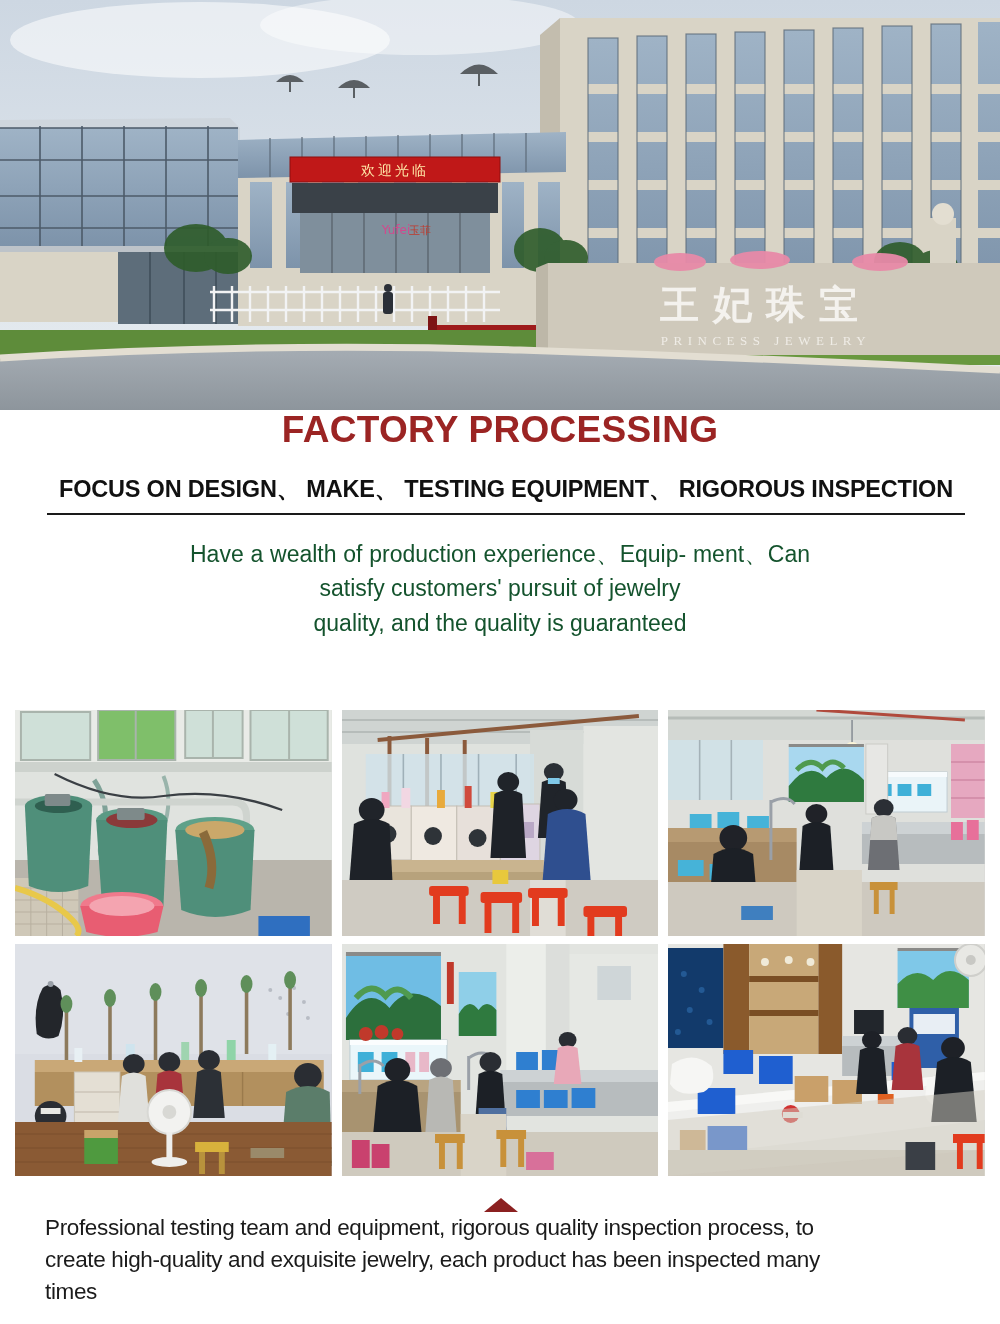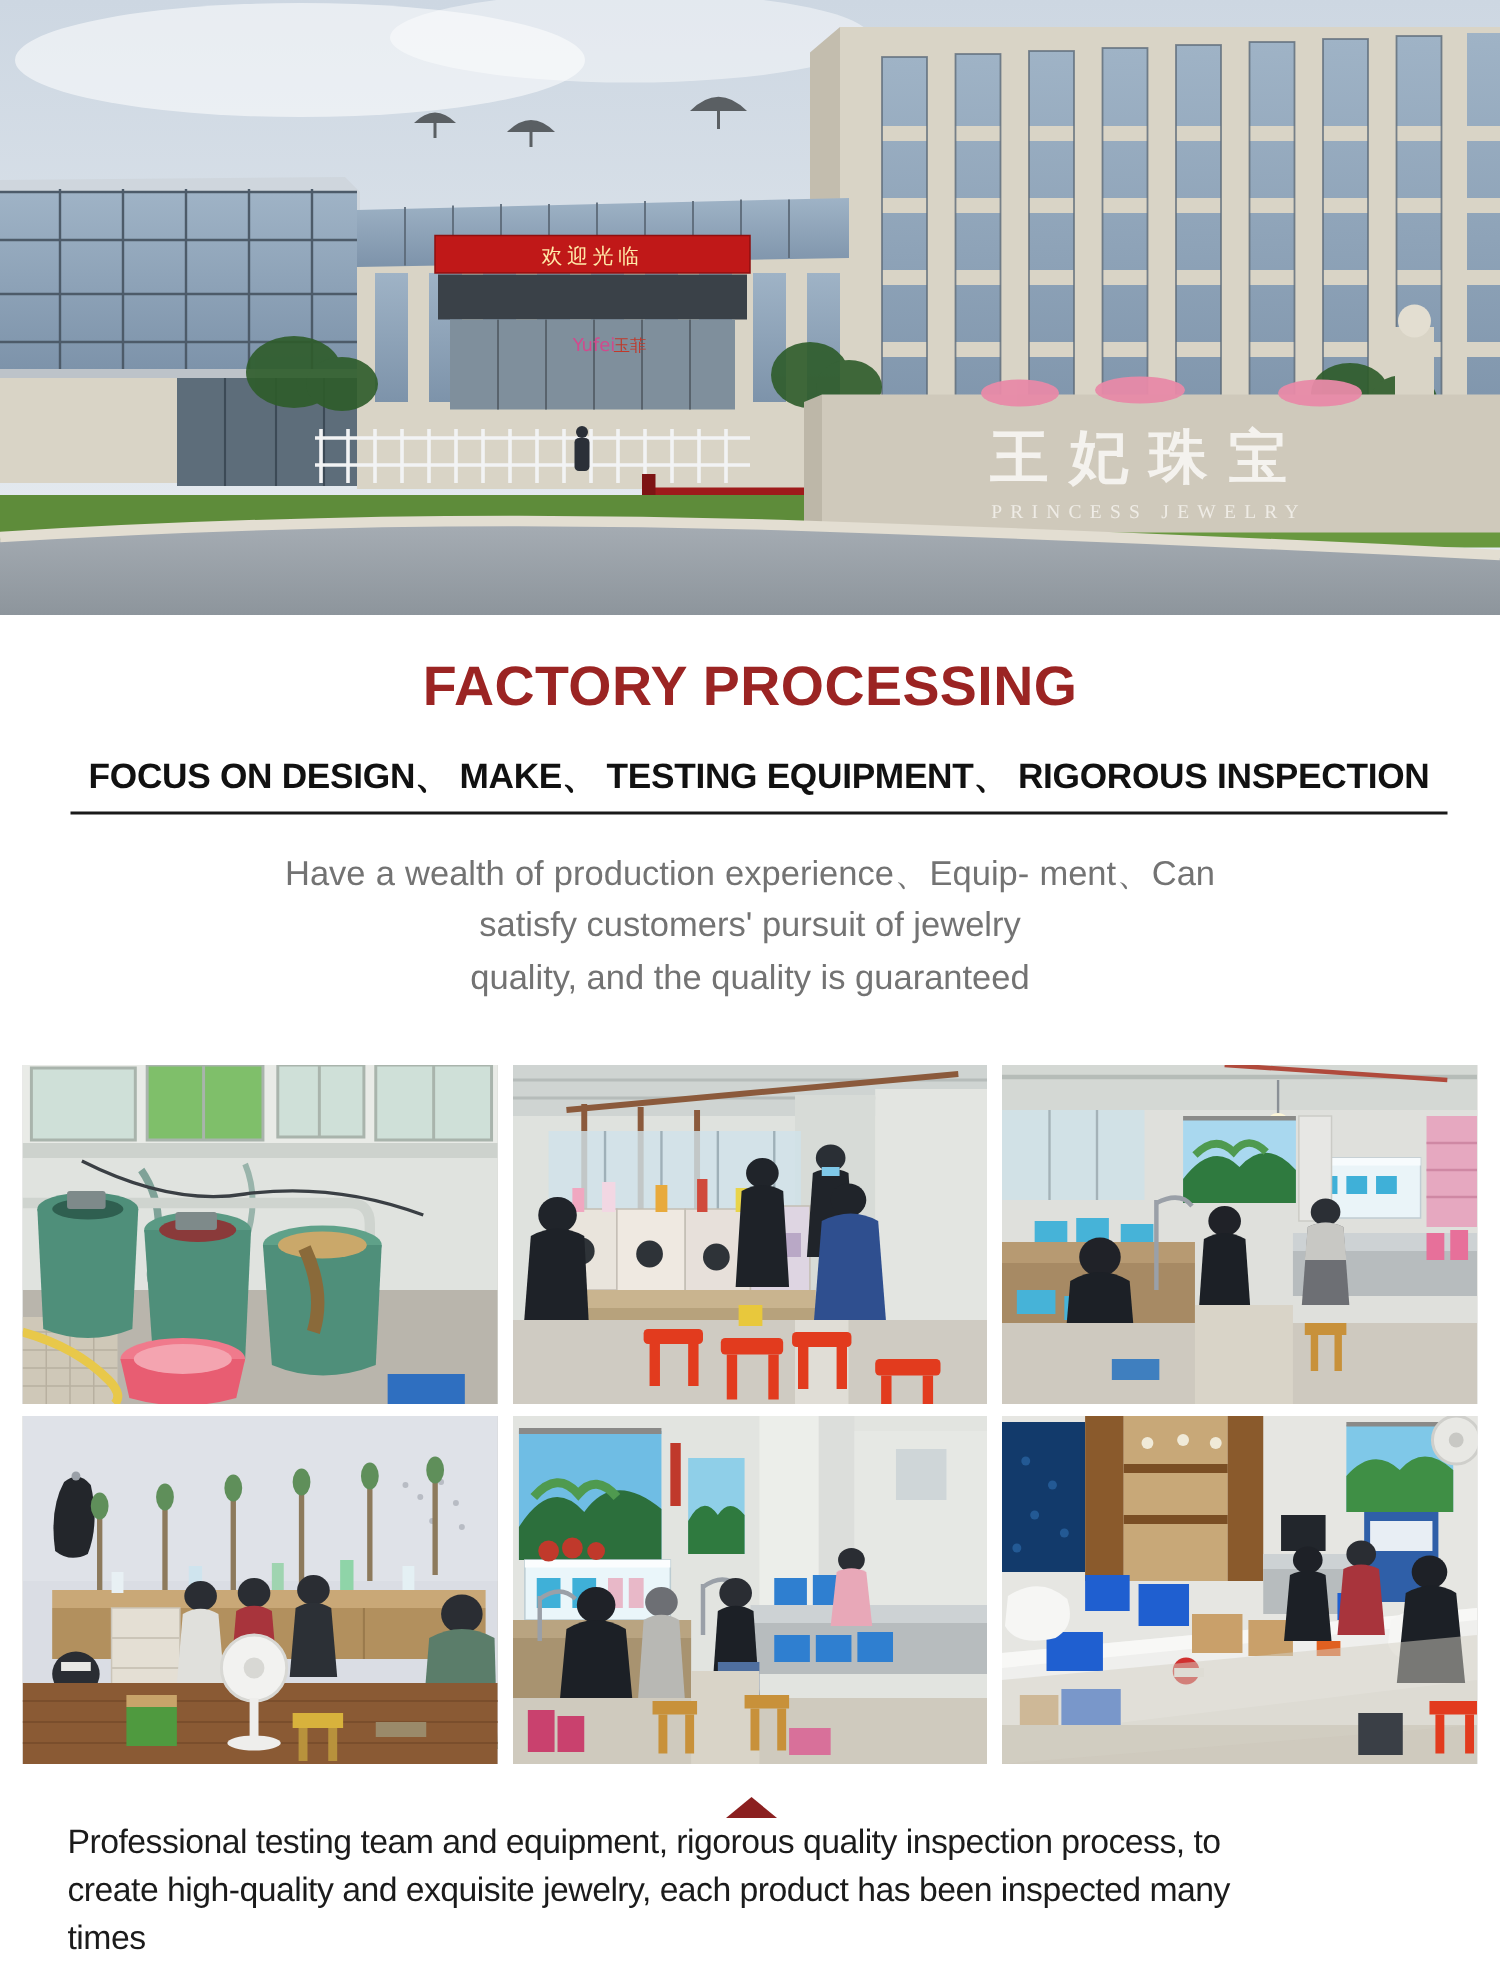--- a/index.html
+++ b/index.html
@@ -17,21 +17,21 @@
   .hero {
     position: relative;
     width: 1000px;
     height: 410px;
     overflow: hidden;
     background: #fca5a5;
   }
   .hero svg { display:block; width:1000px; height:410px; }
 
   
-  .title-block { padding-top: 28px; }
+  .title-block { }
   .main-title {
     text-align: center;
     color: #9B2423;
     font-size: 37px;
     font-weight: bold;
     letter-spacing: 0.3px;
     line-height: 1.1;
     font-family: "Liberation Sans", sans-serif;
   }
   .subtitle-wrap {
@@ -46,21 +46,21 @@
     font-weight: bold;
     letter-spacing: -0.2px;
     white-space: nowrap;
     font-family: "Liberation Sans", sans-serif;
   }
   .lead {
     margin: 22px auto 0 auto;
     width: 620px;
     text-align: justify;
     text-align-last: center;
-    color: #737373;
+    color: #14532d;
     font-size: 23px;
     line-height: 1.5;
     font-family: "Liberation Sans", sans-serif;
   }
   .lead .l3 { display:block; text-align:right; }
 
   
   .grid {
     position: absolute;
     left: 15px;

